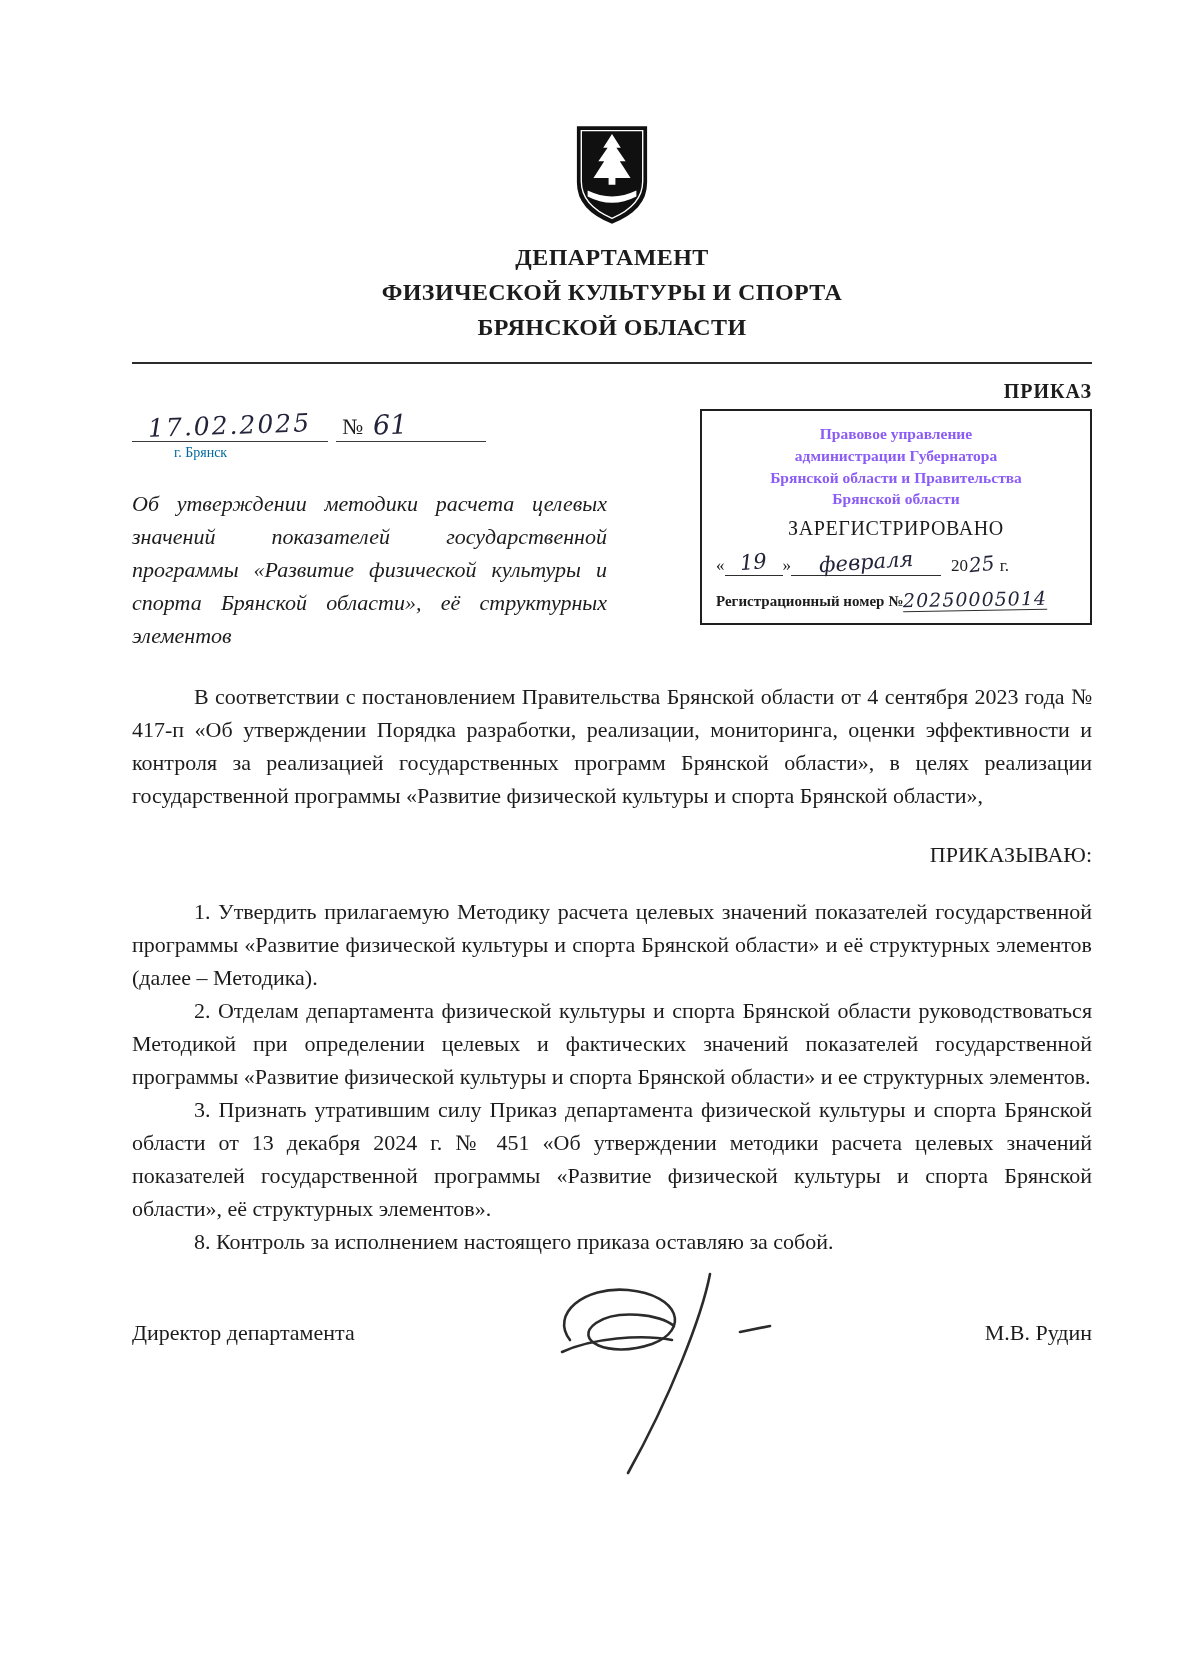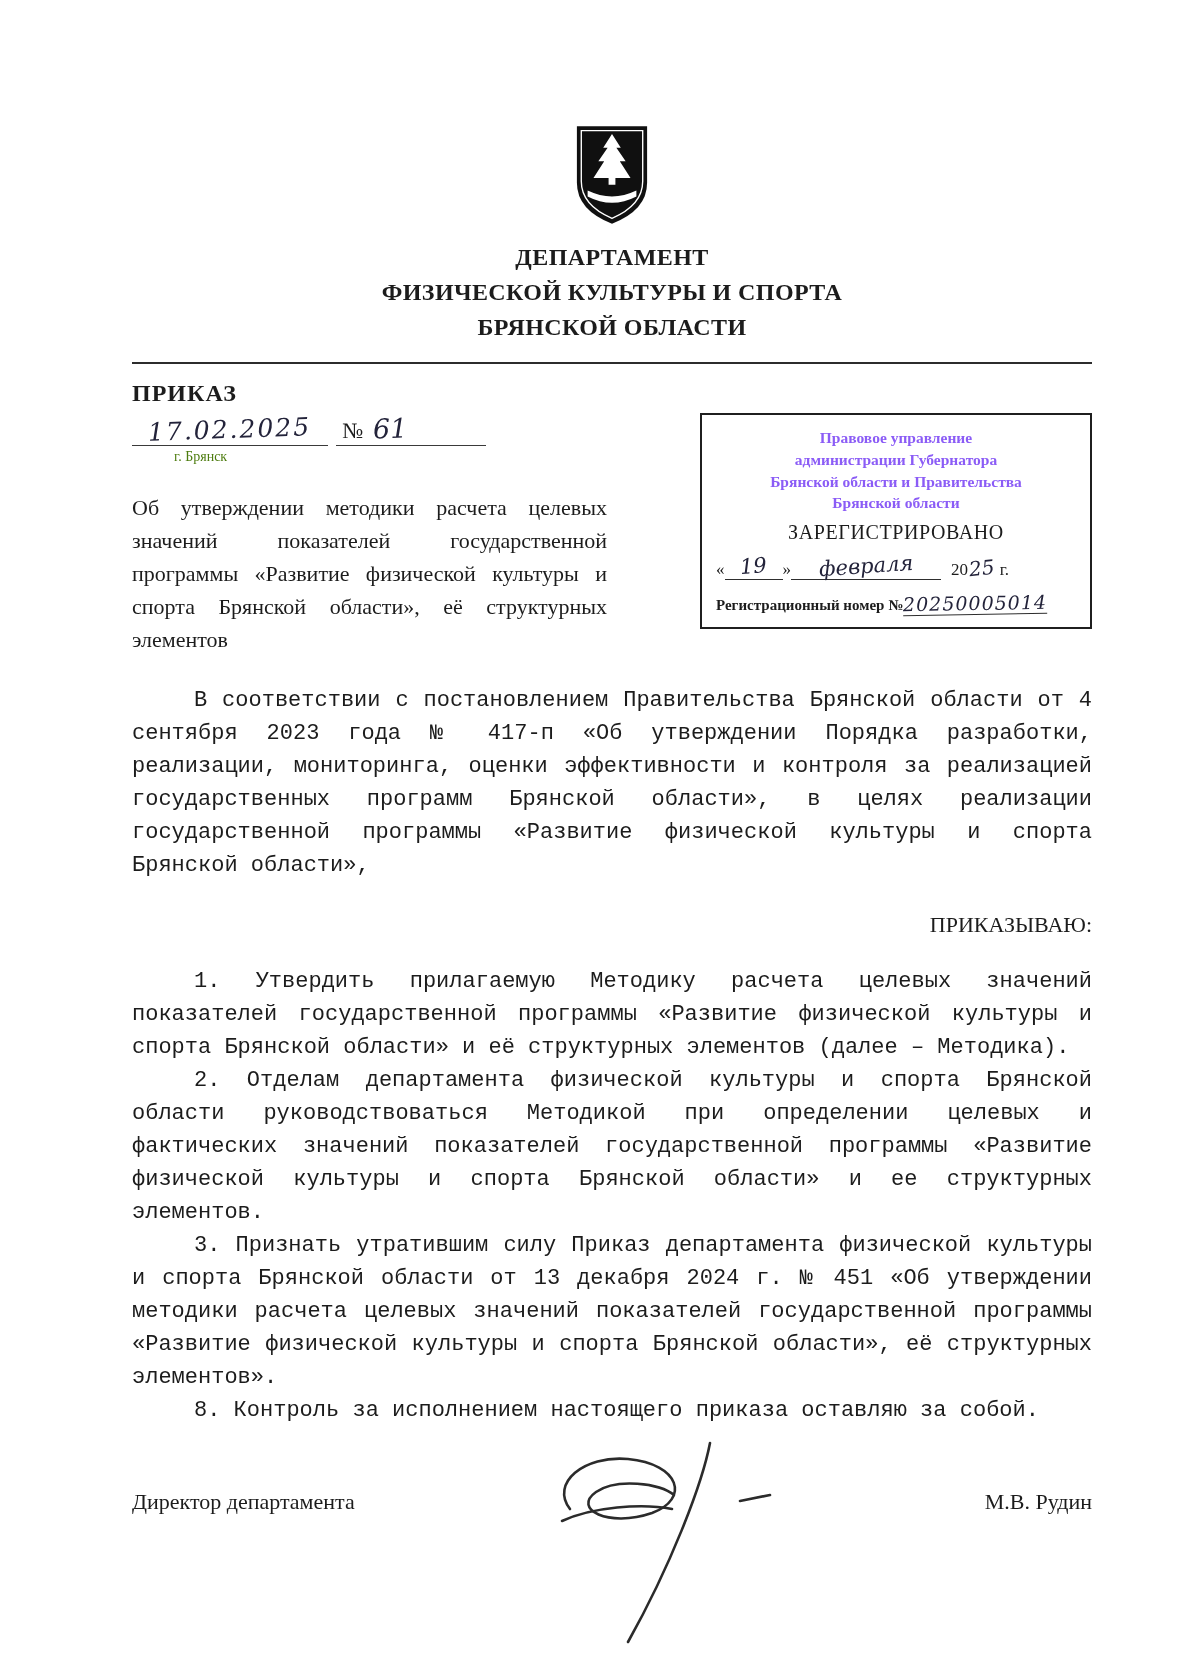--- a/index.html
+++ b/index.html
@@ -13,64 +13,64 @@
   }
   .page { position:relative; width:1200px; height:1365px; padding:124px 120px 0 120px;margin-left:12px; }
 
   
   .letterhead { text-align:center; }
   .emblem { display:inline-block; }
   .org-name { margin-top:10px; font-weight:bold; font-size:24px; line-height:1.45; letter-spacing:.4px; }
 
   .rule { border:none; border-top:2px solid #2c2c2c; margin-top:18px; }
 
-  .order-title { text-align:left; font-weight:bold; font-size:24px; letter-spacing:1px; margin-top:16px; }
+  .order-title { text-align:right; font-weight:bold; font-size:20px; letter-spacing:1px; margin-top:16px; }
 
   
   .meta-row { display:flex; justify-content:space-between; align-items:flex-start; margin-top:6px; }
   .meta-left { width:475px; }
   .date-line { display:flex; align-items:flex-end; }
   .u-seg { border-bottom:1.8px solid #3a3a3a; text-align:center; padding:0 6px 1px; }
   .seg-date { width:196px; }
   .seg-num  { width:150px; margin-left:8px; text-align:left; }
-  .city { font-size:14px; margin:3px 0 0 42px; color:#4d7c0f; }
+  .city { font-size:14px; margin:3px 0 0 42px; color:#0369a1; }
 
   .hw {
     font-family:"DejaVu Serif", serif;
     font-style:italic;
     color:#23233a;
     display:inline-block;
     transform:rotate(-2deg);
   }
   .hw-date { font-size:25px; letter-spacing:2px; }
   .hw-num { font-size:27px; margin-left:10px; }
   .num-label { font-size:22px; }
 
   .subject {
     margin-top:26px; width:475px;
-    font-size:22px; line-height:1.5; text-align:justify;
+    font-size:22px; line-height:1.5; text-align:justify;font-style:italic;
   }
 
   
   .stamp { width:392px; border:2.5px solid #1f1f1f; padding:12px 14px 12px; background:#fff; }
   .stamp-org { font-weight:bold; font-size:15.5px; line-height:1.4; text-align:center; color:#8b5cf6; }
   .stamp-registered { font-weight:normal; font-size:20px; text-align:center; letter-spacing:.6px; margin-top:7px; }
   .stamp-date { display:flex; align-items:flex-end; margin-top:10px; font-size:17px; }
   .stamp-date .u-seg { border-bottom:1.6px solid #2e2e2e; }
   .stamp-day { width:58px; }
   .stamp-month { width:150px; }
   .hw-sm { font-size:21px; transform:rotate(-4deg); }
   .stamp-year { margin-left:10px; white-space:nowrap; }
   .hw-year { font-size:20px; transform:rotate(-6deg); margin:0 1px; }
   .stamp-reg { margin-top:12px; font-size:15px; font-weight:bold; white-space:nowrap; }
   .hw-regnum { font-size:19px; font-weight:normal; border-bottom:1.4px solid #2e2e2e; transform:rotate(-1deg); letter-spacing:1px; }
 
   
   .body-text { margin-top:28px; font-size:22px; line-height:1.5; text-align:justify; }
-  .body-text p.indent { text-indent:62px;font-family:Liberation Mono, monospace; }
+  .body-text p.indent { text-indent:62px; }
   .resolve { margin:26px 0 24px; text-align:right; font-size:22px; }
 
   
   .sign-row { position:relative; margin-top:62px; display:flex; justify-content:space-between; font-size:22px;align-items:center; }
   .signature-scribble { position:absolute; left:400px; top:-52px; }
 </style>
 </head>
 <body>
 
 <div class="page">

